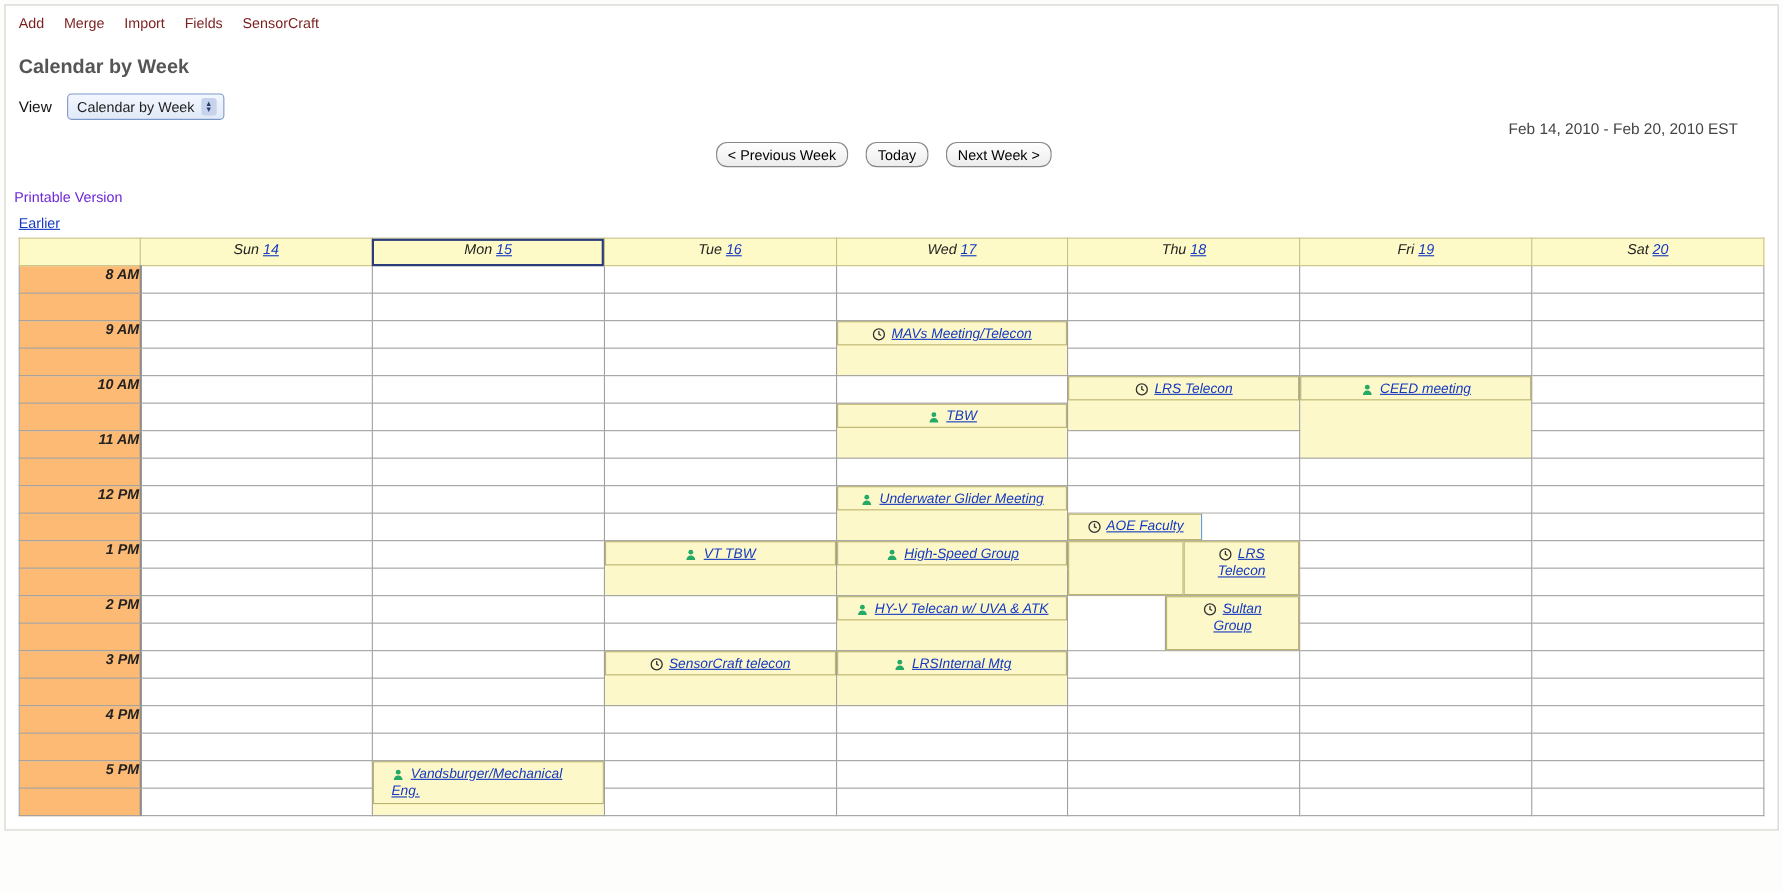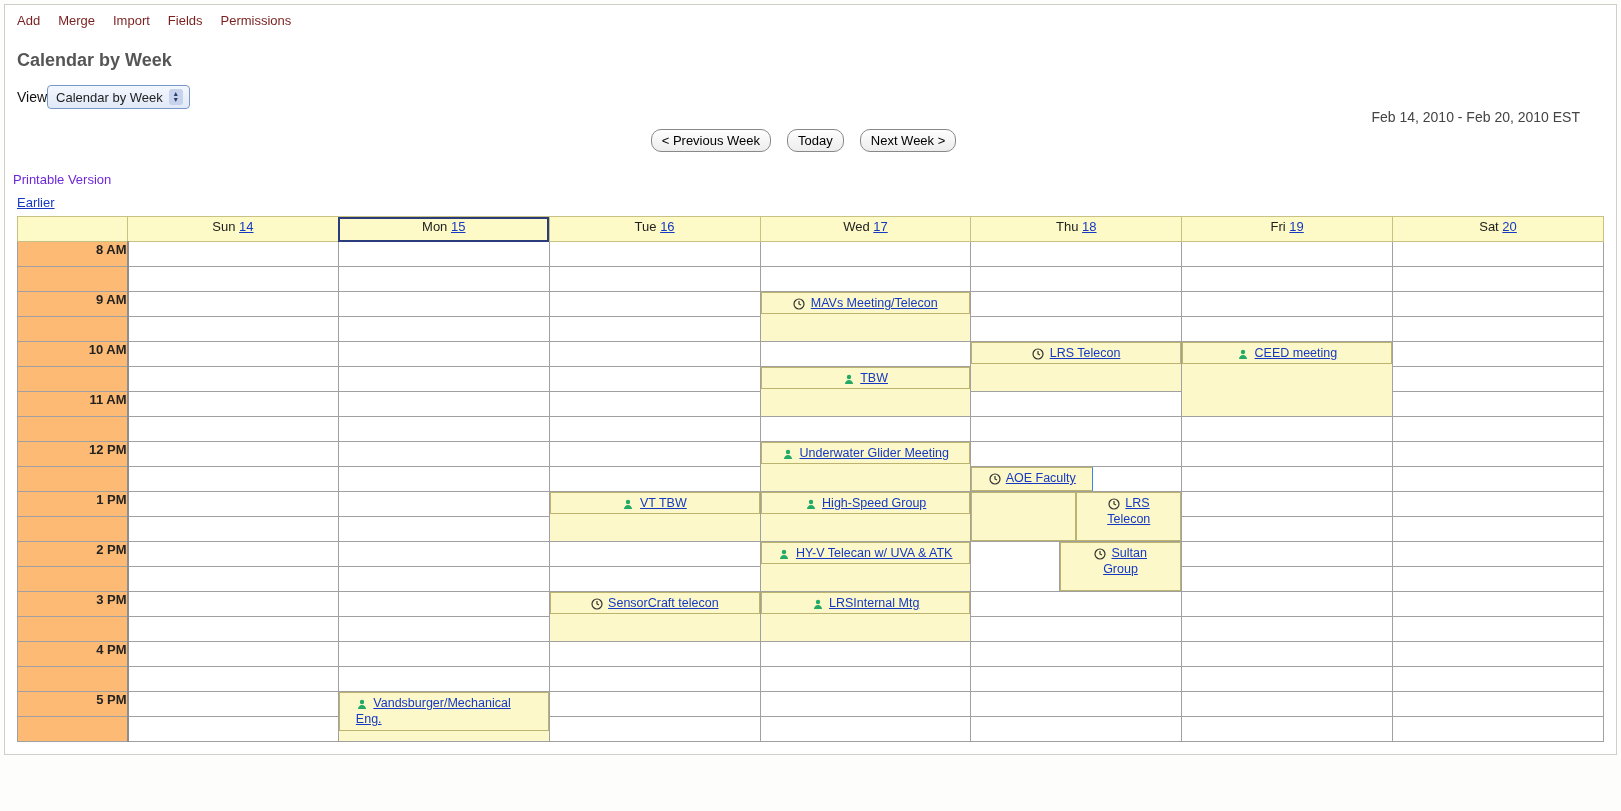--- a/index.html
+++ b/index.html
@@ -53,21 +53,21 @@
     gap:18px;
     padding:8px 12px 6px;
   }
   .menubar a {
     color:#7a1f1f;
     text-decoration:none;
   }
   
   .subhdr { padding: 6px 12px 10px; }
   .title2 { font-weight:bold; font-size:18px; color:#555; margin:10px 0 14px; }
-  .viewrow { display:flex; align-items:center; }
+  .viewrow { display:flex; align-items:center; gap:14px; }
   .viewlabel { font-size:14px; color:#111; }
   .select {
     display:inline-flex;
     align-items:center;
     border:1px solid #7a97c9;
     border-radius:4px;
     background:linear-gradient(#f3f7ff,#e1e9f7);
     height:24px;
     padding:0 6px 0 8px;
     font-size:13px;
@@ -99,20 +99,21 @@
     cursor:pointer;
   }
   .link { color:#6d28d9; text-decoration:none; display:inline-block; margin:10px 0 4px 8px;}
   .link-blue { color:#1539c2; text-decoration:underline; display:inline-block; margin:4px 0 6px 12px;}
   
   .cal {
     border-collapse:collapse;
     width:calc(100% - 24px);
     margin:0 12px 12px;
     table-layout:fixed;
+    font-style:italic;
   }
   .cal th, .cal td {
     border:1px solid #a0a0a0;
     padding:0;
     vertical-align:top;
     height:25px;
   }
   .cal thead th {
     background:#fdfac7;
     font-weight:normal;
@@ -178,21 +179,21 @@
 </head>
 <body>
 
 <div class="page">
 
   <div class="menubar">
     <a href="#">Add</a>
     <a href="#">Merge</a>
     <a href="#">Import</a>
     <a href="#">Fields</a>
-    <a href="#">Permissions</a>
+    <a href="#">SensorCraft</a>
   </div>
 
   <div class="subhdr">
     <div class="title2">Calendar by Week</div>
     <div class="row-rel">
       <div class="viewrow">
         <span class="viewlabel">View</span>
         <span class="select">
           <span>Calendar by Week</span>
           <span class="arrows">▴<br>▾</span>

